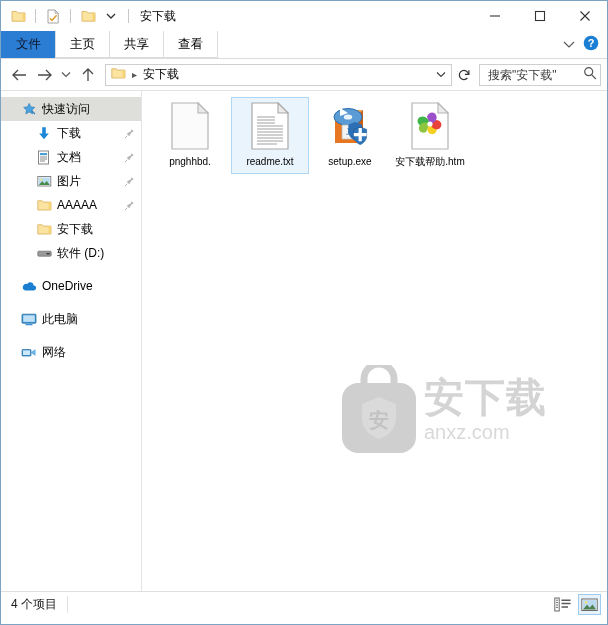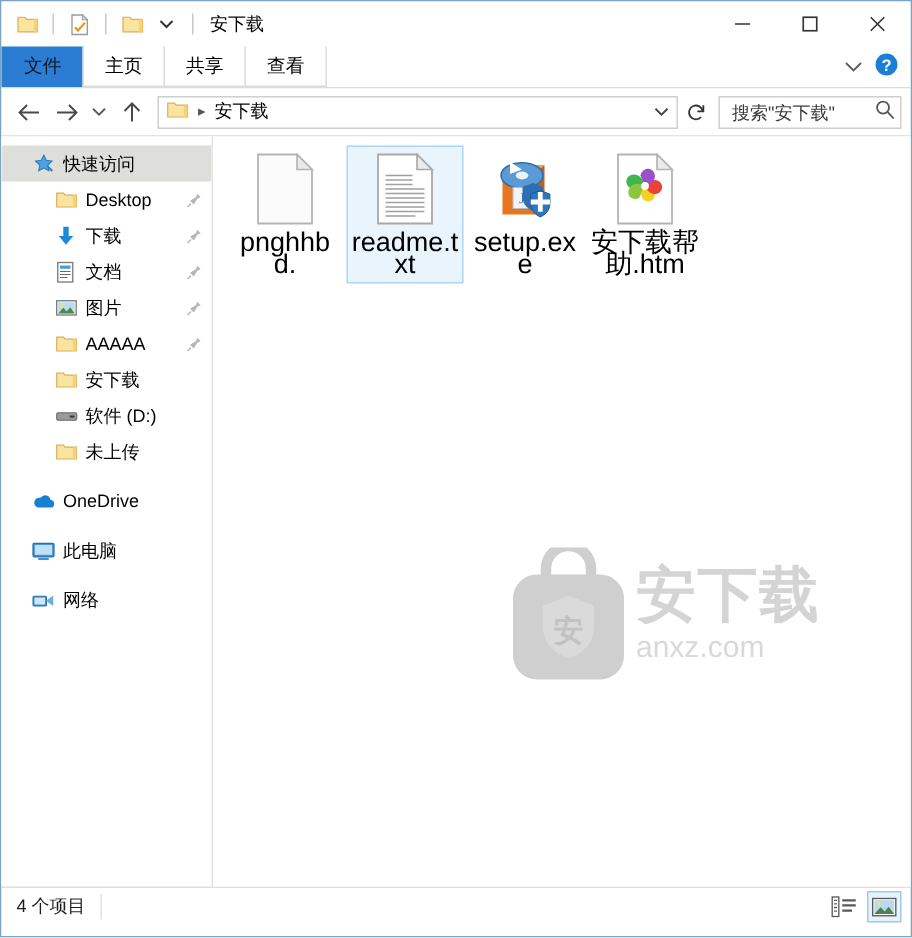--- a/index.html
+++ b/index.html
@@ -263,21 +263,21 @@
   }
   .file-icon {
     width: 48px;
     height: 48px;
     display: flex;
     align-items: center;
     justify-content: center;
     margin-bottom: 4px;
   }
   .file-name {
-    font-size: 18px;
+    font-size: 10px;
     color: #000;
     text-align: center;
     line-height: 15px;
     word-break: break-all;
     max-width: 74px;
   }
 
   
   .watermark {
     position: absolute;
@@ -487,35 +487,20 @@
       <div class="nav-item selected indent-0">
         <span class="ico">
           <svg width="15" height="15" viewBox="0 0 15 15">
             <path d="M7.2 1.4l1.7 3.5 3.8.5-2.8 2.6.7 3.8-3.4-1.8-3.4 1.8.7-3.8L1.7 5.4l3.8-.5z" fill="#4aa3e0" stroke="#2b7cb8" stroke-width="0.7"></path>
             <path d="M9.6 8.7l3.3 3.3" stroke="#2b7cb8" stroke-width="1.2"></path>
           </svg>
         </span>
         <span class="lbl">快速访问</span>
       </div>
 
-      <div class="nav-item indent-1">
-        <span class="ico">
-          <svg width="15" height="13" viewBox="0 0 15 13">
-            <path d="M0.8 1.8h4.5l1.1 1.3H14v7.9H0.8z" fill="#fbe3a0" stroke="#d9ae5c" stroke-width="0.8"></path>
-            <path d="M11.6 3.1H14v7.9h-2.4z" fill="#f6d276"></path>
-          </svg>
-        </span>
-        <span class="lbl">Desktop</span>
-        <span class="pin">
-          <svg width="11" height="11" viewBox="0 0 11 11">
-              <path d="M7.5 1.2L9.8 3.5 7.7 4.3 5.2 8.3 2.7 5.8 6.7 3.3z" fill="#8a8a8a"></path>
-              <path d="M3.3 7.7L1 10" stroke="#8a8a8a" stroke-width="1"></path>
-            </svg>
-        </span>
-      </div>
 
       <div class="nav-item indent-1">
         <span class="ico">
           <svg width="14" height="15" viewBox="0 0 14 15">
             <path d="M5.2 1.2h3.6v6.2h3L7 13.2 2.2 7.4h3z" fill="#1e88d8"></path>
           </svg>
         </span>
         <span class="lbl">下载</span>
         <span class="pin">
           <svg width="11" height="11" viewBox="0 0 11 11">
@@ -590,29 +575,20 @@
         <span class="ico">
           <svg width="15" height="11" viewBox="0 0 15 11">
             <rect x="0.8" y="3.2" width="13.4" height="5" rx="1" fill="#9a9a9a" stroke="#6a6a6a" stroke-width="0.7"></rect>
             <rect x="9.5" y="5" width="3.2" height="1.4" fill="#3a3a3a"></rect>
           </svg>
         </span>
         <span class="lbl">软件 (D:)</span>
       </div>
 
 
-      <div class="nav-item indent-1">
-        <span class="ico">
-          <svg width="15" height="13" viewBox="0 0 15 13">
-            <path d="M0.8 1.8h4.5l1.1 1.3H14v7.9H0.8z" fill="#fbe3a0" stroke="#d9ae5c" stroke-width="0.8"></path>
-            <path d="M11.6 3.1H14v7.9h-2.4z" fill="#f6d276"></path>
-          </svg>
-        </span>
-        <span class="lbl">未上传</span>
-      </div>
 
       <div class="gap"></div>
 
       <div class="nav-item indent-0">
         <span class="ico">
           <svg width="16" height="11" viewBox="0 0 16 11">
             <path d="M4.3 9.4h8.2a2.5 2.5 0 0 0 .2-5 3.6 3.6 0 0 0-6.6-1.5A2.9 2.9 0 0 0 4.3 9.4z" fill="#1a7fd0"></path>
           </svg>
         </span>
         <span class="lbl">OneDrive</span>

